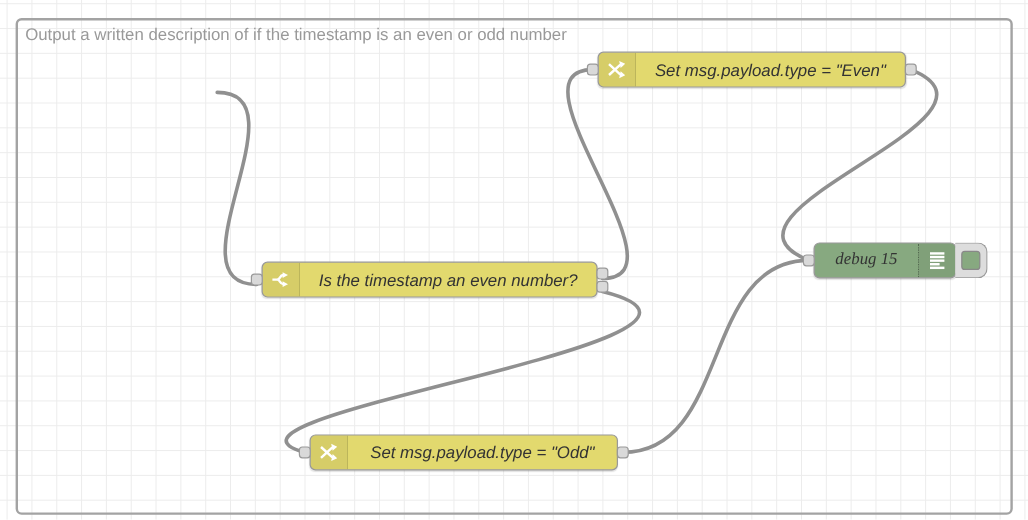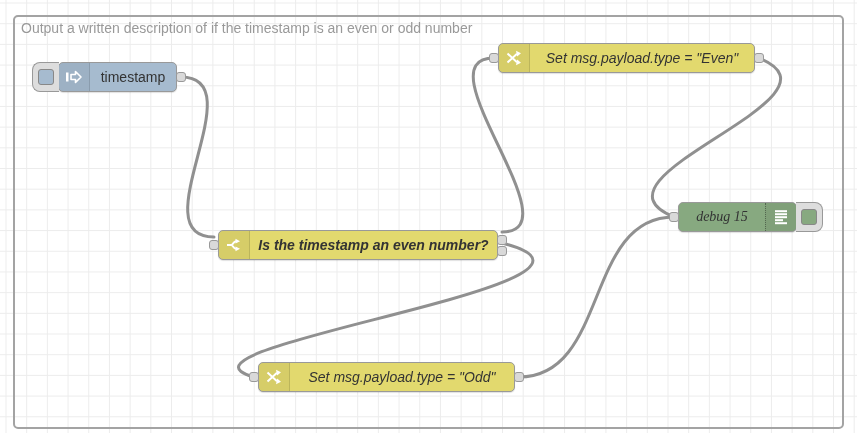--- a/index.html
+++ b/index.html
@@ -22,21 +22,21 @@
   .wires{position:absolute;left:0;top:0;}
   .wire{stroke:#909090;stroke-width:3;fill:none;stroke-linecap:round;}
   .node{
     position:absolute;height:30px;box-sizing:border-box;
     border:1px solid #999;border-radius:5px;
     display:flex;align-items:center;
     font-size:14px;color:#333;
     box-shadow:0 1px 1px rgba(0,0,0,0.12);
   }
   .node-inject{left:58px;top:62px;width:119px;}
-  .node-switch{left:218px;top:230px;width:280px;font-weight:bold;}
+  .node-switch{left:218px;top:218px;width:280px;}
   .node-even{left:498px;top:43px;width:257px;}
   .node-odd{left:258px;top:362px;width:257px;}
   .node-debug{left:678px;top:202px;width:119px;}
   .icon-region{
     width:30px;height:28px;flex:none;display:flex;align-items:center;justify-content:center;
     background:rgba(0,0,0,0.05);
   }
   .icon-left{border-right:1px solid rgba(0,0,0,0.12);border-radius:4px 0 0 4px;}
   .icon-right{border-left:1px dotted rgba(0,0,0,0.35);border-radius:0 4px 4px 0;}
   .node-label{flex:1;text-align:center;white-space:nowrap;padding:0 4px;overflow:hidden;}
@@ -71,33 +71,20 @@
   </div>
 
   <svg class="wires" width="857" height="433">
     <path class="wire" d="M 181 77 C 256 77 139 237 214 237"></path>
     <path class="wire" d="M 502 232 C 577 232 419 58 494 58"></path>
     <path class="wire" d="M 502 243 C 662 283 144 347 254 377"></path>
     <path class="wire" d="M 759 58 C 859 98 574 177 674 217"></path>
     <path class="wire" d="M 519 377 C 609 377 584 217 674 217"></path>
   </svg>
 
-  <div class="node node-inject" style="background-color: rgb(166, 187, 207);">
-    <div class="btn btn-left">
-      <div class="btn-inner" style="background-color: rgb(166, 187, 207);"></div>
-    </div>
-    <div class="icon-region icon-left">
-      <svg class="nodeicon" width="20" height="20" viewBox="0 0 20 20">
-        <rect x="2" y="5.5" width="2.5" height="9" fill="#fff"></rect>
-        <path d="M7 7.5 H11.5 V4.5 L17 10 L11.5 15.5 V12.5 H7 Z" fill="none" stroke="#fff" stroke-width="1.6" stroke-linejoin="round"></path>
-      </svg>
-    </div>
-    <div class="node-label">timestamp</div>
-    <div class="port port-out"></div>
-  </div>
 
   <div class="node node-switch" style="background-color: rgb(226, 217, 110);">
     <div class="icon-region icon-left">
       <svg class="nodeicon" width="20" height="20" viewBox="0 0 20 20">
         <path d="M3 10 H7.5" stroke="#fff" stroke-width="2" fill="none"></path>
         <path d="M7 10 C9.5 10 9 6.4 12 6.2 M7 10 C9.5 10 9 13.6 12 13.8" stroke="#fff" stroke-width="2" fill="none"></path>
         <path d="M11.5 3.8 L16 6.2 L11.5 8.6 Z" fill="#fff"></path>
         <path d="M11.5 11.4 L16 13.8 L11.5 16.2 Z" fill="#fff"></path>
       </svg>
     </div>

